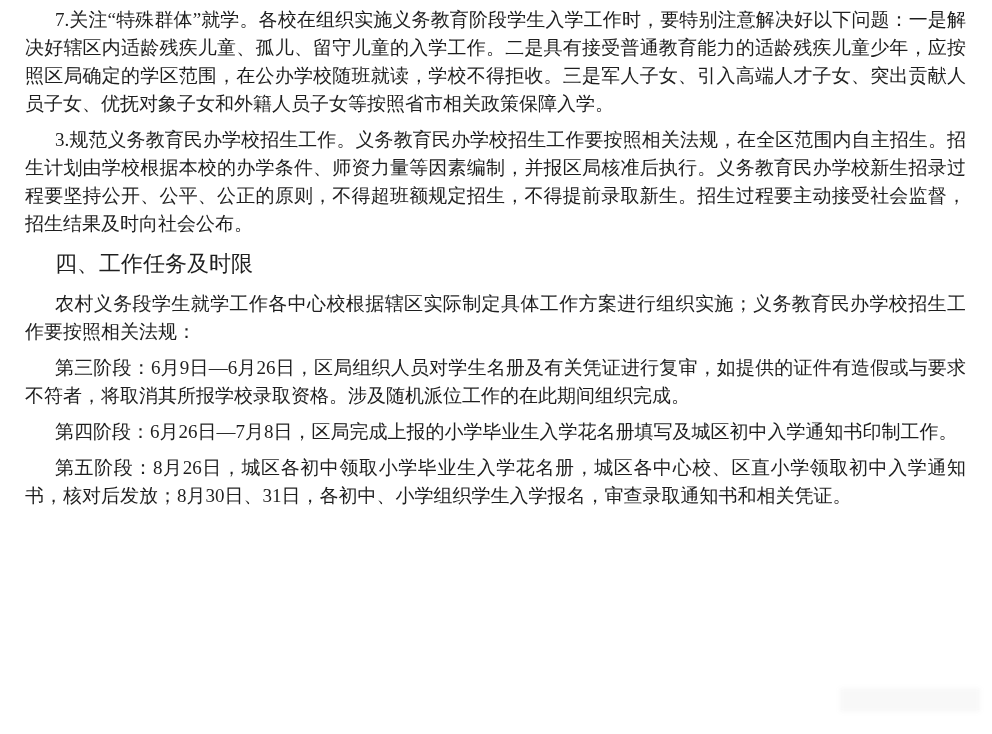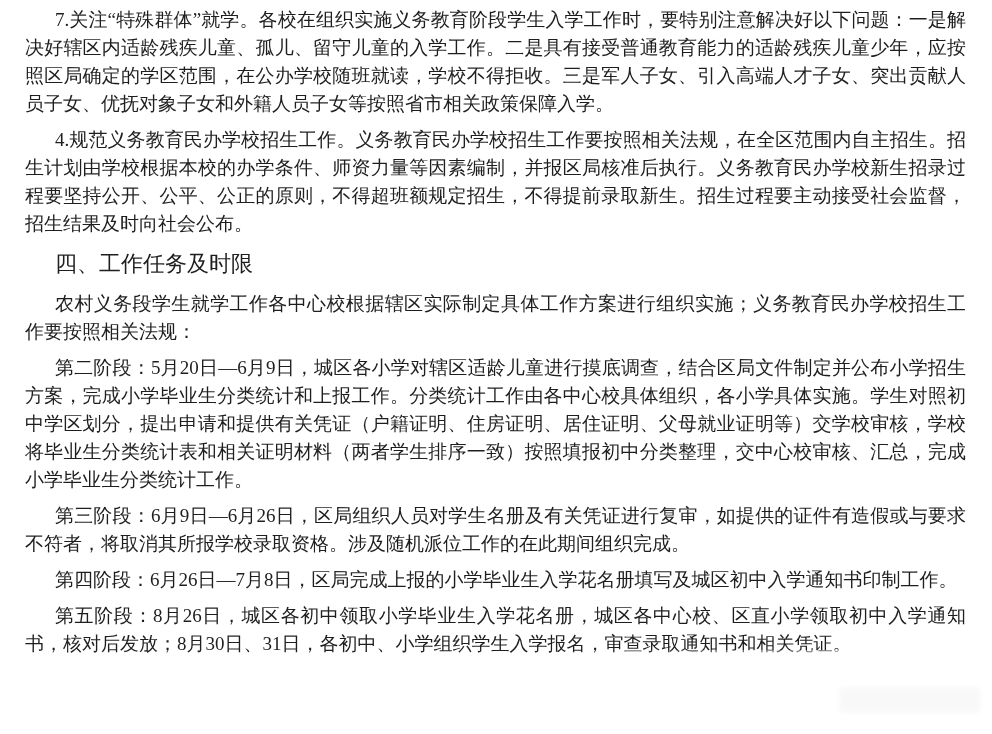--- a/index.html
+++ b/index.html
@@ -58,28 +58,27 @@
     filter: blur(2px);
     pointer-events: none;
   }
 </style>
 </head>
 <body>
 
 <div class="page">
   <p class="para">7.关注“特殊群体”就学。各校在组织实施义务教育阶段学生入学工作时，要特别注意解决好以下问题：一是解决好辖区内适龄残疾儿童、孤儿、留守儿童的入学工作。二是具有接受普通教育能力的适龄残疾儿童少年，应按照区局确定的学区范围，在公办学校随班就读，学校不得拒收。三是军人子女、引入高端人才子女、突出贡献人员子女、优抚对象子女和外籍人员子女等按照省市相关政策保障入学。</p>
 
-  <p class="para">4.规范义务教育民办学校招生工作。义务教育民办学校招生工作要按照相关法规，在全区范围内自主招生。招生计划由学校根据本校的办学条件、师资力量等因素编制，并报区局核准后执行。义务教育民办学校新生招录过程要坚持公开、公平、公正的原则，不得超班额规定招生，不得提前录取新生。招生过程要主动接受社会监督，招生结果及时向社会公布。</p>
+  <p class="para">3.规范义务教育民办学校招生工作。义务教育民办学校招生工作要按照相关法规，在全区范围内自主招生。招生计划由学校根据本校的办学条件、师资力量等因素编制，并报区局核准后执行。义务教育民办学校新生招录过程要坚持公开、公平、公正的原则，不得超班额规定招生，不得提前录取新生。招生过程要主动接受社会监督，招生结果及时向社会公布。</p>
 
   <p class="section-heading">四、工作任务及时限</p>
 
   <p class="para">农村义务段学生就学工作各中心校根据辖区实际制定具体工作方案进行组织实施；义务教育民办学校招生工作要按照相关法规：</p>
 
 
-  <p class="para">第二阶段：5月20日—6月9日，城区各小学对辖区适龄儿童进行摸底调查，结合区局文件制定并公布小学招生方案，完成小学毕业生分类统计和上报工作。分类统计工作由各中心校具体组织，各小学具体实施。学生对照初中学区划分，提出申请和提供有关凭证（户籍证明、住房证明、居住证明、父母就业证明等）交学校审核，学校将毕业生分类统计表和相关证明材料（两者学生排序一致）按照填报初中分类整理，交中心校审核、汇总，完成小学毕业生分类统计工作。</p>
 
   <p class="para">第三阶段：6月9日—6月26日，区局组织人员对学生名册及有关凭证进行复审，如提供的证件有造假或与要求不符者，将取消其所报学校录取资格。涉及随机派位工作的在此期间组织完成。</p>
 
   <p class="para">第四阶段：6月26日—7月8日，区局完成上报的小学毕业生入学花名册填写及城区初中入学通知书印制工作。</p>
 
   <p class="para">第五阶段：8月26日，城区各初中领取小学毕业生入学花名册，城区各中心校、区直小学领取初中入学通知书，核对后发放；8月30日、31日，各初中、小学组织学生入学报名，审查录取通知书和相关凭证。</p>
 
   <div class="fade-overlay"></div>
   <div class="smudge"></div>
 </div>

